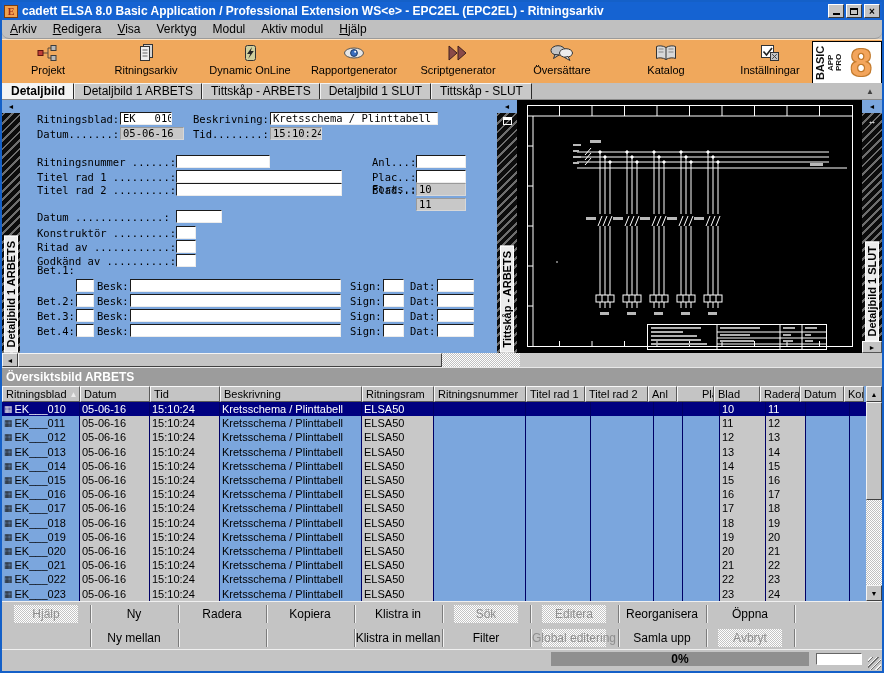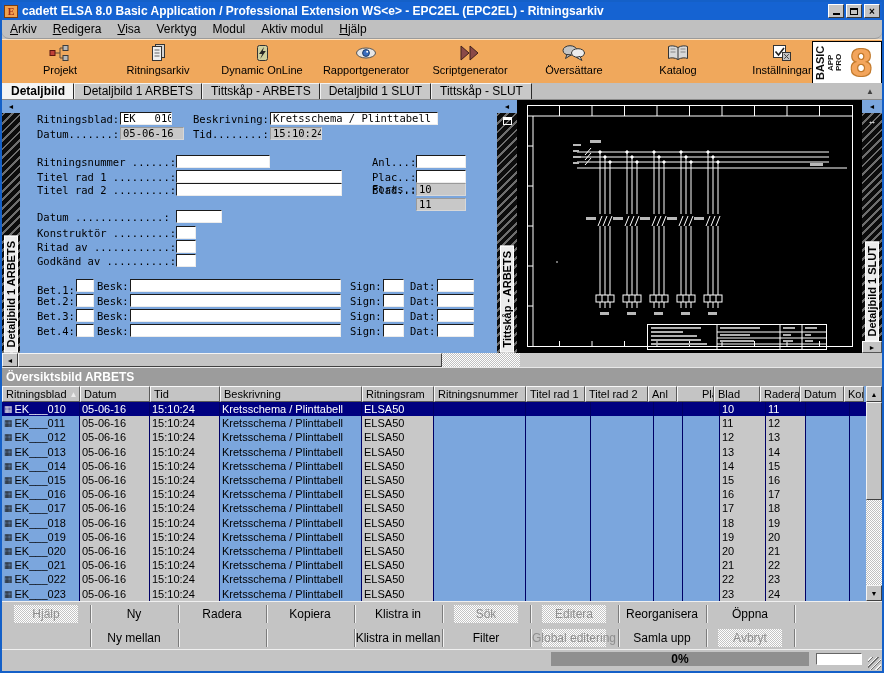--- a/index.html
+++ b/index.html
@@ -15,21 +15,21 @@
   .win-btns{display:flex;gap:2px;margin-left:4px;}
   .wbtn{width:16px;height:14px;background:#c4c4c4;border:1px solid;border-color:#fff #3c3c3c #3c3c3c #fff;
     display:flex;align-items:flex-end;justify-content:center;font:bold 9px "Liberation Sans",sans-serif;line-height:9px;padding-bottom:1px;}
   .wbtn .minbar{width:7px;height:2px;background:#000;margin-bottom:1px;}
   .wbtn .maxbox{width:8px;height:7px;border:1px solid #000;border-top:2px solid #000;margin-bottom:1px;}
   .wbtn.close{align-items:center;padding-bottom:0;font-size:10px;}
   
   .menubar{height:19px;background:#c0c0c0;display:flex;align-items:center;font-size:12px;flex:0 0 19px;border-bottom:1px solid #9a9a9a;border-radius:7px;}
   .menu-item{padding:1px 8px;color:#000;white-space:nowrap;}
   
-  .toolbar{height:44px;background:#f0a85c;border-top:1px solid #ffe3c0;position:relative;display:flex;align-items:stretch;flex:0 0 44px;padding-left:12px;}
+  .toolbar{height:44px;background:#f0a85c;border-top:1px solid #ffe3c0;position:relative;display:flex;align-items:stretch;flex:0 0 44px;}
   .tool-item{width:104px;display:flex;flex-direction:column;align-items:center;justify-content:flex-start;padding-top:3px;}
   .tool-item:first-child{width:92px;}
   .tool-icon{height:20px;display:flex;align-items:center;justify-content:center;}
   .tool-label{font-size:11px;color:#000;white-space:nowrap;margin-top:1px;}
   .logo{position:absolute;right:0;top:1px;width:70px;height:43px;background:#fff;border:1px solid #000;
     display:flex;align-items:stretch;padding:1px 2px;}
   .logo-word{writing-mode:vertical-rl;transform:rotate(180deg);font-weight:bold;color:#101010;
     text-align:center;line-height:1.05;letter-spacing:0;}
   .logo-word.w1{font-size:11px;}
   .logo-word.w2,.logo-word.w3{font-size:8px;}
@@ -287,21 +287,21 @@
 
       <span class="flabel" style="left:17px;top:127px">Konstruktör .........:</span>
       <span class="finput" style="left:156px;top:126px;width:20px"></span>
 
       <span class="flabel" style="left:17px;top:141px">Ritad av ............:</span>
       <span class="finput" style="left:156px;top:140px;width:20px"></span>
 
       <span class="flabel" style="left:17px;top:155px">Godkänd av ..........:</span>
       <span class="finput" style="left:156px;top:154px;width:20px"></span>
 
-    <span class="flabel" style="left: 17px; top: 184px;">Bet.1:</span>
+    <span class="flabel" style="left: 17px; top: 164px;">Bet.1:</span>
         <span class="finput" style="left: 56px; top: 179px; width: 18px;"></span>
         <span class="flabel" style="left: 77px; top: 180px;">Besk:</span>
         <span class="finput" style="left: 110px; top: 179px; width: 211px;"></span>
         <span class="flabel" style="left: 330px; top: 180px;">Sign:</span>
         <span class="finput" style="left: 363px; top: 179px; width: 21px;"></span>
         <span class="flabel" style="left: 390px; top: 180px;">Dat:</span>
         <span class="finput" style="left: 417px; top: 179px; width: 37px;"></span>
         <span class="flabel" style="left: 17px; top: 195px;">Bet.2:</span>
         <span class="finput" style="left: 56px; top: 194px; width: 18px;"></span>
         <span class="flabel" style="left: 77px; top: 195px;">Besk:</span>

